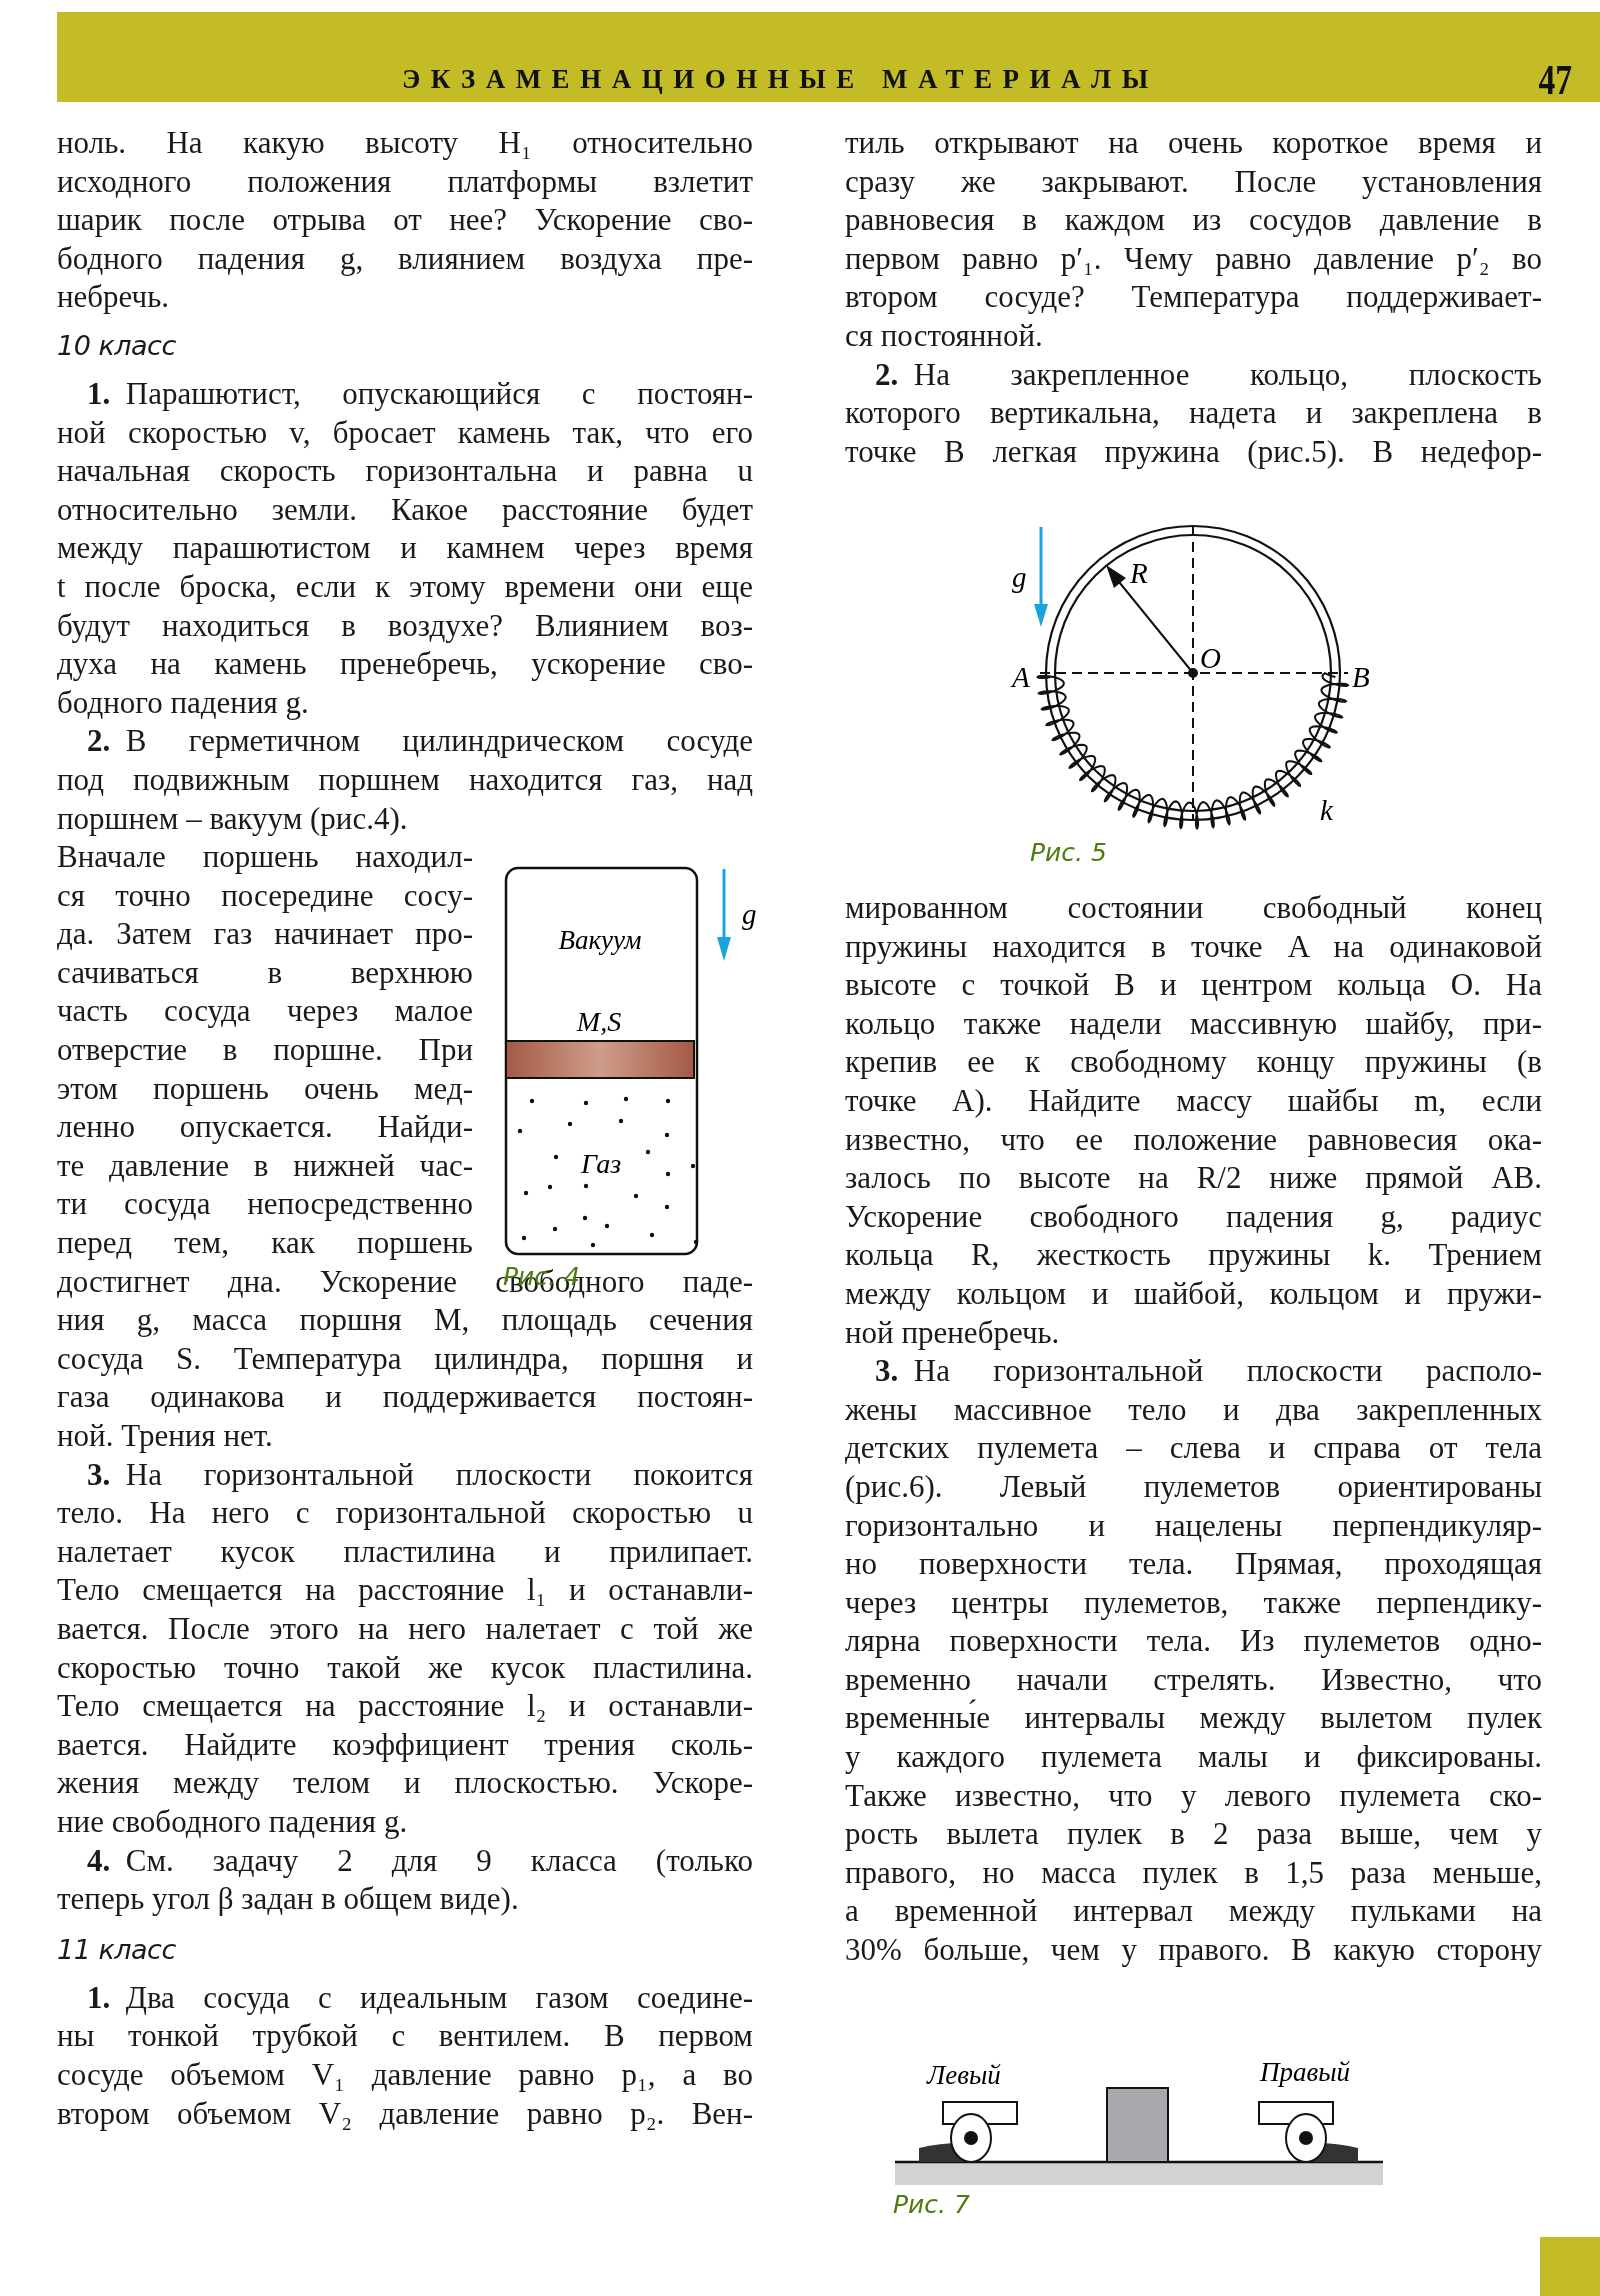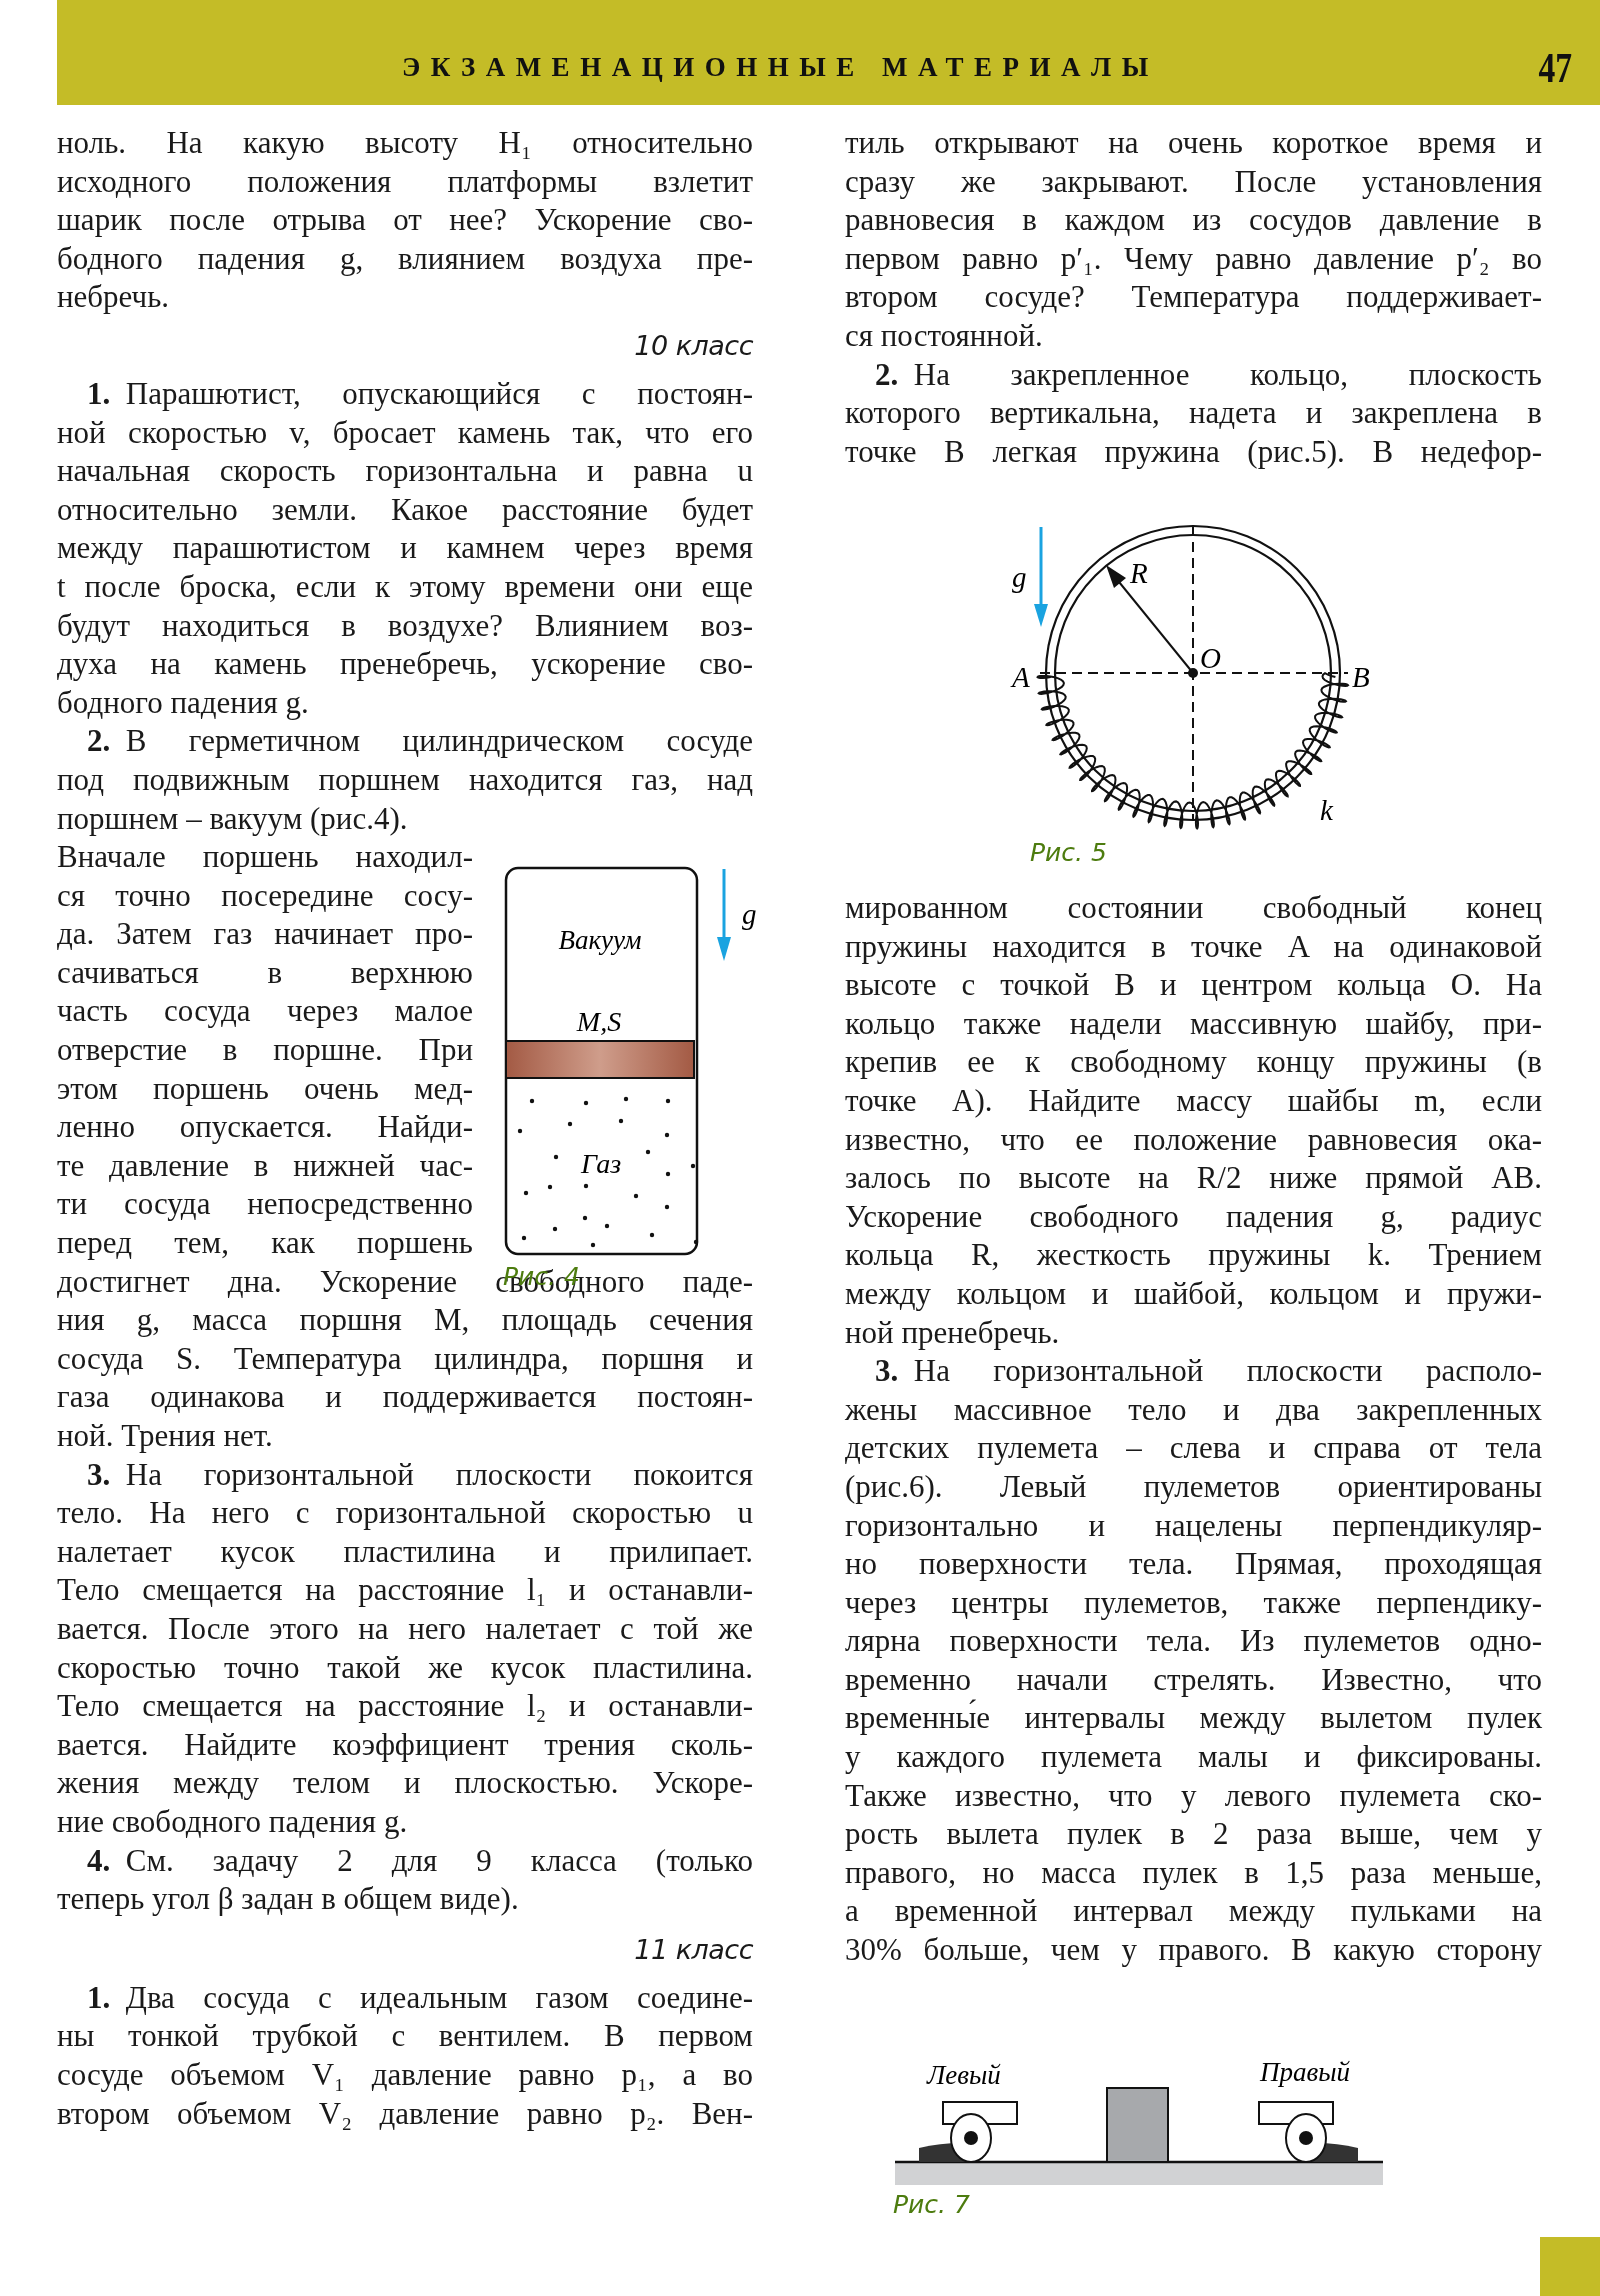--- a/index.html
+++ b/index.html
@@ -1,30 +1,30 @@
 <!DOCTYPE html>
 <html><head>
 <meta charset="utf-8">
 <style>
   html, body { margin:0; padding:0; background:#ffffff; }
   body { width:1600px; height:2296px; position:relative; overflow:hidden;
          font-family:"Liberation Serif", "DejaVu Serif", serif; color:#1a1a1a; }
-  .banner { position:absolute; left:57px; top:0; width:1543px; height:105px; background:#c4bc27; }
+  .banner { position:absolute; left:57px; top:12px; width:1543px; height:90px; background:#c4bc27; }
   .banner-title { position:absolute; left:345px; top:52px; font-size:27px; font-weight:bold;
                   letter-spacing:10.5px; color:#111; font-family:"Liberation Serif", serif; }
   .page-num { position:absolute; right:28px; top:44px; font-size:42px; font-weight:bold; color:#111;
               font-family:"Liberation Serif", serif; transform:scaleX(0.8); transform-origin:right; }
   .corner-block { position:absolute; left:1540px; top:2237px; width:60px; height:59px; background:#c4bc27; }
 
   .col { position:absolute; font-size:31px; line-height:38.6px; }
   .line { display:block; white-space:nowrap; text-align:justify; text-align-last:justify; height:38.6px; }
   .line.last { text-align-last:left; }
   .indent { padding-left:30px; }
   .num { font-weight:bold; }
-  .class-head { text-align:right; font-style:italic; font-family:"DejaVu Sans", sans-serif;
+  .class-head { text-align:left; font-style:italic; font-family:"DejaVu Sans", sans-serif;
                 font-size:27px; height:50px; line-height:50px; letter-spacing:-0.5px; }
   .caption { position:absolute; font-family:"DejaVu Sans", sans-serif; font-style:italic; font-size:25px; color:#4d7c0f; }
   .fig-label { font-family:"Liberation Serif", serif; font-style:italic; }
 </style>
 </head>
 <body>
 
 <div class="banner">
   <span class="banner-title">ЭКЗАМЕНАЦИОННЫЕ МАТЕРИАЛЫ</span>
   <span class="page-num">47</span>

